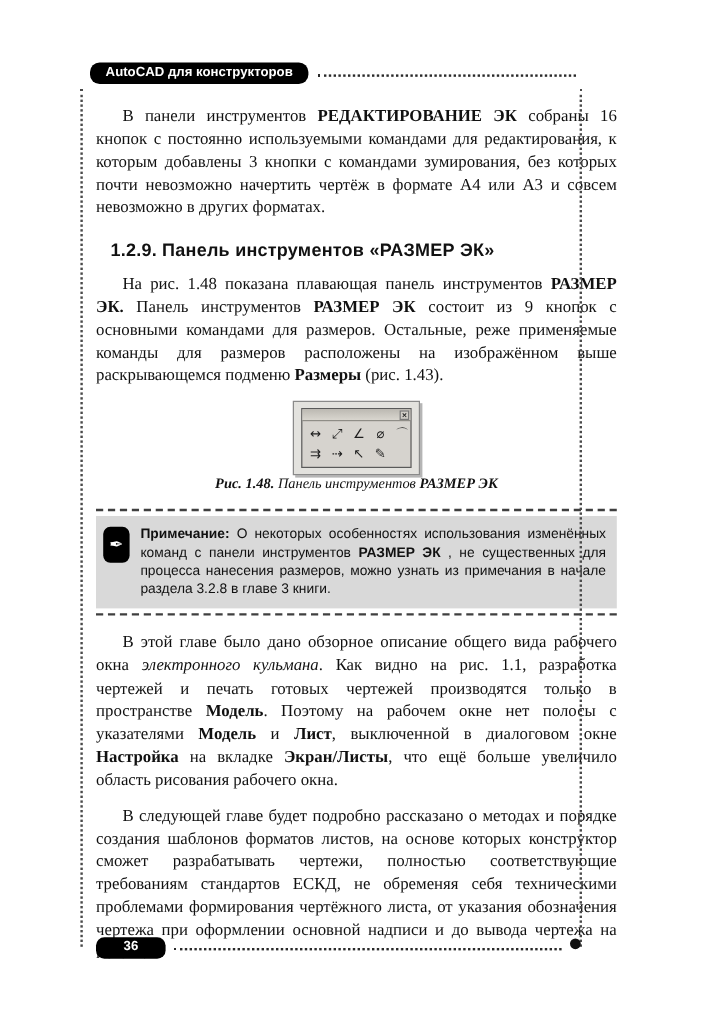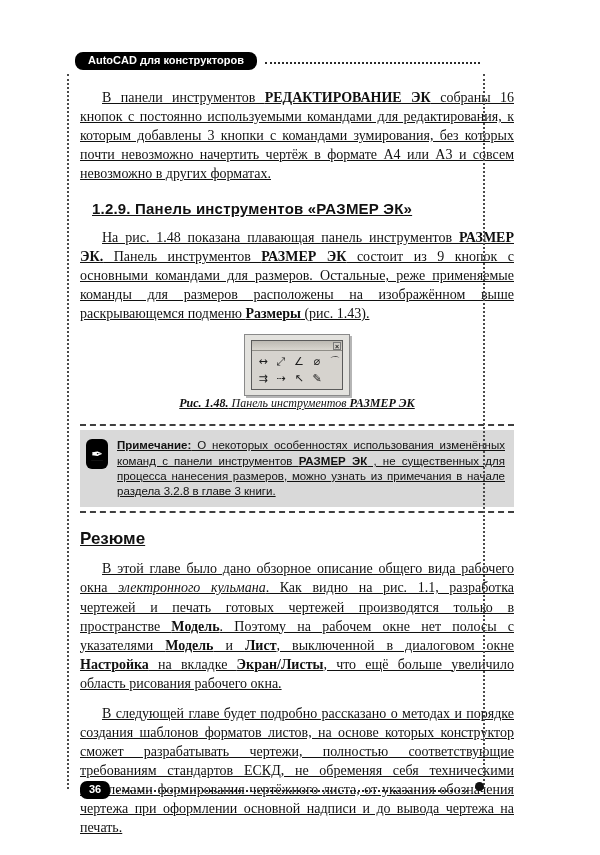--- a/index.html
+++ b/index.html
@@ -21,21 +21,21 @@
 
   
   .header { display:flex; align-items:center; padding:52px 68px 0 75px; }
   .header-bar {
     background:#000; color:#fff;
     font:bold 11px "Liberation Sans", sans-serif;
     padding:2px 13px 4px; border-radius:8px; white-space:nowrap;
   }
   .header-rule { flex:1; height:0; border-bottom:2px dotted #2a2a2a; margin-left:8px; margin-top:3px; }
 
-  .content { padding:0 34px 0 80px;text-decoration:underline; }
+  .content { padding:0 34px 0 80px; }
 
   .body { font-size:14px; line-height:1.36; text-align:justify; margin:0 0 11px; }
   .indent { text-indent:22px; }
   .first-para { margin-top:18px; }
 
   .h-section { font:bold 15px "Liberation Sans", sans-serif; margin:17px 12px 11px; letter-spacing:.2px; }
   .h-resume  { font:bold 17px "Liberation Sans", sans-serif; margin:16px 0 10px; }
 
   
   .figure { text-align:center; margin:6px 0 2px; }
@@ -69,21 +69,21 @@
     background:#000; border-radius:6px; color:#fff;
     display:flex; align-items:center; justify-content:center; font-size:14px;
     font-family:"DejaVu Sans", sans-serif;
   }
   .note-text { font:11.5px/1.33 "Liberation Sans", sans-serif; text-align:justify; }
 
   
   .footer { position:absolute; left:80px; right:64px; bottom:56px; display:flex; align-items:center; }
   .page-num {
     background:#000; color:#fff; font:bold 11px "Liberation Sans", sans-serif;
-    padding:2px 9px 4px; border-radius:7px;
+    padding:2px 23px 4px; border-radius:7px;
   }
   .footer-rule { flex:1; height:0; border-bottom:2px dotted #2a2a2a; margin:2px 7px 0; }
   .footer-end-dot { width:9px; height:9px; border-radius:50%; background:#101010; margin-bottom:8px; }
 
   .seg-b { font-weight:bold; }
   .seg-i { font-style:italic; }
 </style>
 </head>
 <body>
 
@@ -129,21 +129,20 @@
 
     <div class="dashline"></div>
     <div class="note">
       <div class="note-badge">
         <span>✒</span>
       </div>
       <div class="note-text"><span class="seg-b">Примечание:</span><span> О некоторых особенностях использования изменённых команд с панели инструментов </span><span class="seg-b">РАЗМЕР ЭК</span><span> , не существенных для процесса нанесения размеров, можно узнать из примечания в начале раздела 3.2.8 в главе 3 книги.</span></div>
     </div>
     <div class="dashline after"></div>
 
-    <h2 class="h-resume">Резюме</h2>
 
     <p class="body indent"><span>В этой главе было дано обзорное описание общего вида рабочего окна </span><span class="seg-i">электронного кульмана</span><span>. Как видно на рис. 1.1, разработка чертежей и печать готовых чертежей производятся только в пространстве </span><span class="seg-b">Модель</span><span>. Поэтому на рабочем окне нет полосы с указателями </span><span class="seg-b">Модель</span><span> и </span><span class="seg-b">Лист</span><span>, выключенной в диалоговом окне </span><span class="seg-b">Настройка</span><span> на вкладке </span><span class="seg-b">Экран/Листы</span><span>, что ещё больше увеличило область рисования рабочего окна.</span></p>
     <p class="body indent"><span>В следующей главе будет подробно рассказано о методах и порядке создания шаблонов форматов листов, на основе которых конструктор сможет разрабатывать чертежи, полностью соответствующие требованиям стандартов ЕСКД, не обременяя себя техническими проблемами формирования чертёжного листа, от указания обозначения чертежа при оформлении основной надписи и до вывода чертежа на печать.</span></p>
 
   </div>
 
   <div class="footer">
     <span class="page-num">36</span>
     <span class="footer-rule"></span>
     <span class="footer-end-dot"></span>

